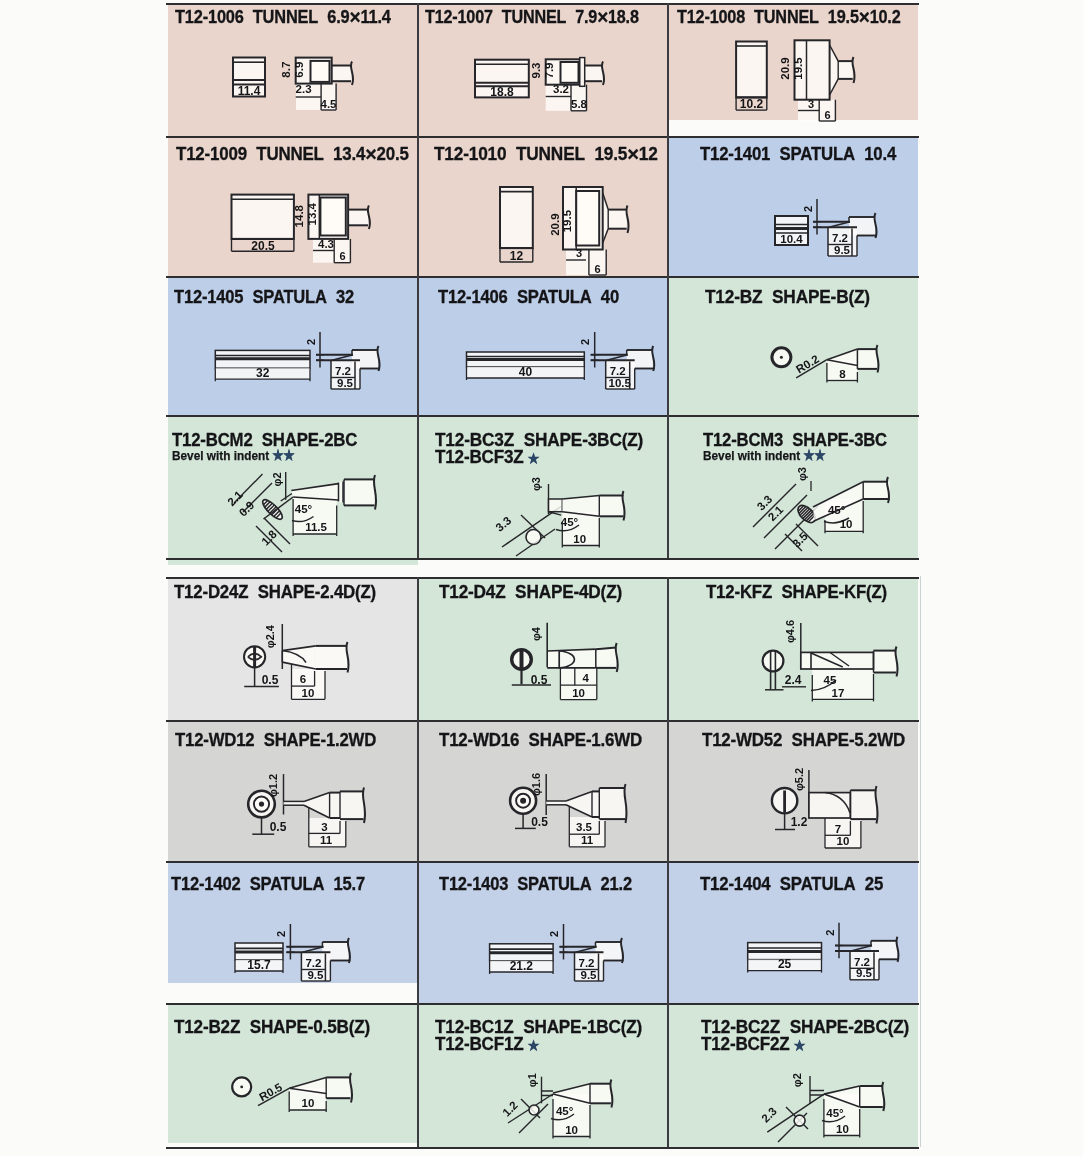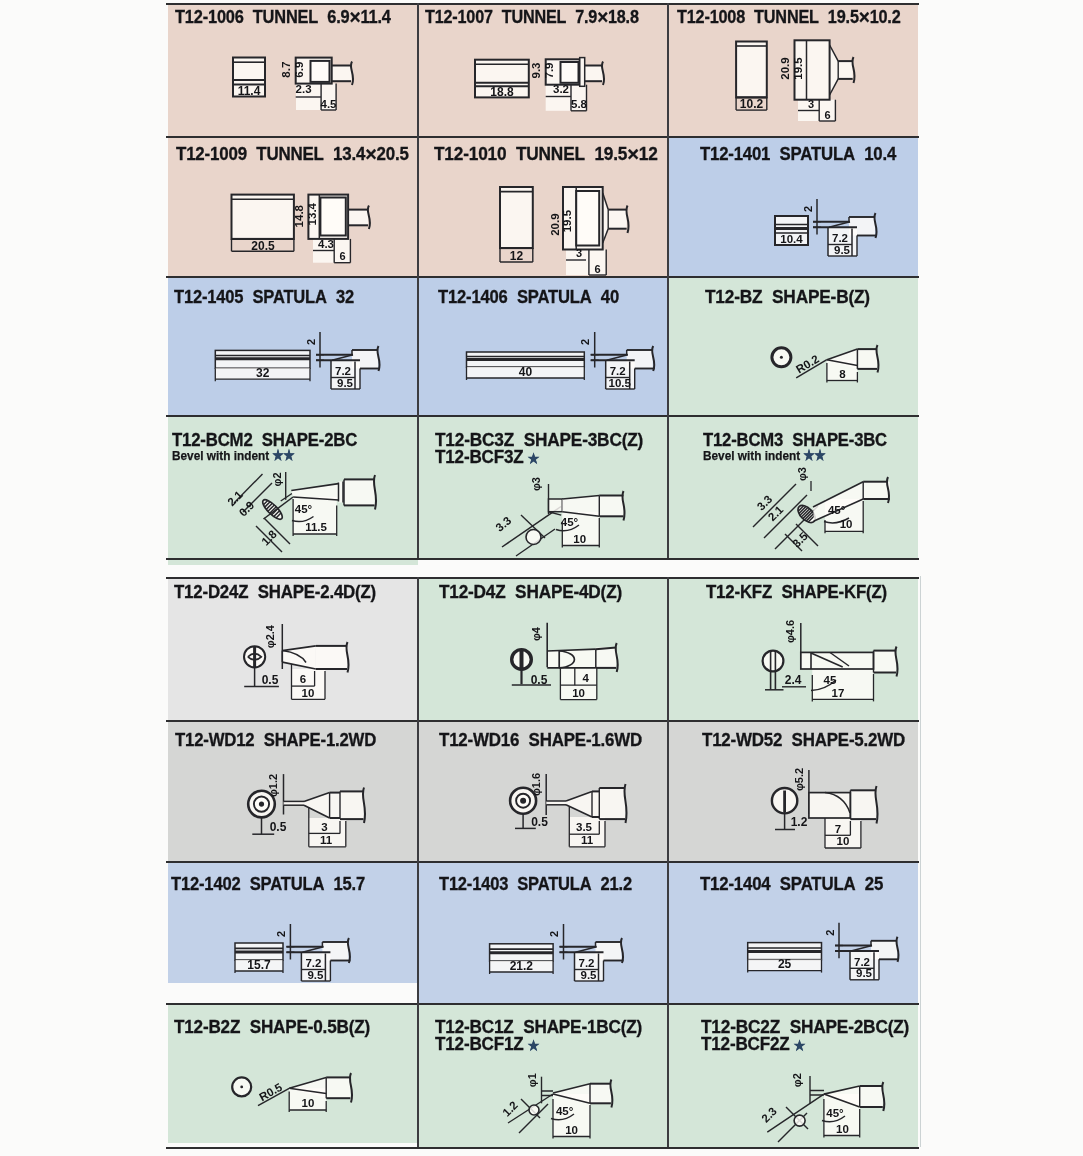--- a/index.html
+++ b/index.html
@@ -64,21 +64,21 @@
 
 <text x="143" y="88" font-size="11.5" font-weight="bold" fill="#151518" text-anchor="middle">3.2</text>
 <line x1="127.7" y1="91.5" x2="153" y2="91.5" stroke="#26262a" stroke-width="1.4"></line>
 <line x1="153" y1="79.7" x2="153" y2="105.8" stroke="#26262a" stroke-width="1.4"></line>
 <line x1="168.5" y1="79.7" x2="168.5" y2="105.8" stroke="#26262a" stroke-width="1.4"></line>
 <line x1="153" y1="105.8" x2="168.5" y2="105.8" stroke="#26262a" stroke-width="1.4"></line>
 <text x="161" y="103" font-size="11.5" font-weight="bold" fill="#151518" text-anchor="middle">5.8</text>
 </svg>
   </div>
 
-<div class="cell" style="left:668px;top:5px;height:131px;background:#e9d5cb">
+<div class="cell" style="left:668px;top:5px;height:115px;background:#e9d5cb">
 
 <div style="position:absolute;left:9px;top:2px;font-size:18px;line-height:21px;font-weight:bold;letter-spacing:-0.2px;white-space:nowrap;color:#151518;-webkit-text-stroke:0.3px #151518;transform:scaleX(0.902);transform-origin:left top">T12-1008<span style="display:inline-block;width:10px"></span>TUNNEL<span style="display:inline-block;width:10px"></span>19.5<span style="font-size:21px;line-height:0;position:relative;top:1px">×</span>10.2</div>
 
 <svg width="250" height="131" viewBox="0 0 250 131">
 
 <rect x="68.1" y="36.5" width="30.7" height="55.9" fill="rgba(255,253,249,0.82)" stroke="#26262a" stroke-width="2.0"></rect>
 <line x1="68.1" y1="41" x2="98.8" y2="41" stroke="#26262a" stroke-width="1.6"></line>
 <line x1="68.1" y1="92.4" x2="98.8" y2="92.4" stroke="#26262a" stroke-width="2.0"></line>
 <text x="83.5" y="103" font-size="12" font-weight="bold" fill="#151518" text-anchor="middle">10.2</text>
 <line x1="68.1" y1="92.4" x2="68.1" y2="105.1" stroke="#26262a" stroke-width="1.4"></line>

